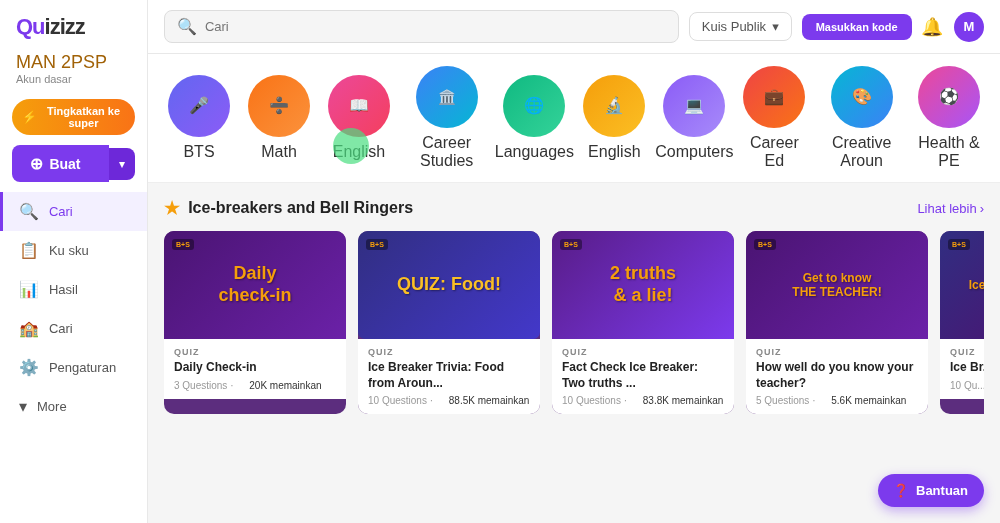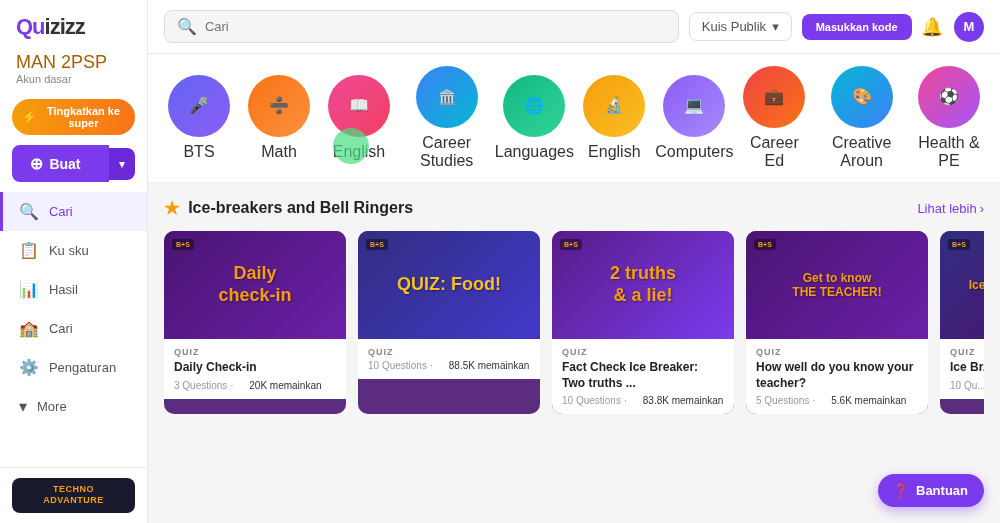--- a/index.html
+++ b/index.html
@@ -388,26 +388,20 @@
     </div>
     <div class="sidebar-item">
       <span class="icon">⚙️</span>
       <span>Pengaturan</span>
     </div>
     <div class="sidebar-item">
       <span class="icon">▾</span>
       <span>More</span>
     </div>
   </nav>
-  <div class="sidebar-footer">
-    <div class="techno-badge">
-      <div>TECHNO</div>
-      <div>ADVANTURE</div>
-    </div>
-  </div>
 </div>
 
 <div id="main">
   <div id="topbar">
     <div class="search-box">
       <span style="color:#aaa">🔍</span>
       <input type="text" placeholder="Cari" style="">
     </div>
     <div class="kuis-dropdown">
       <span>Kuis Publik</span>
@@ -532,20 +526,21 @@
         </div>
       </div>
 
       <div class="quiz-card">
         <div class="quiz-card-thumb food">
           <div class="quiz-small-badge">B+S</div>
           <div class="thumb-label" style="color:#fbbf24">QUIZ: Food!</div>
         </div>
         <div class="quiz-card-body">
           <div class="quiz-type">QUIZ</div>
+          <div class="quiz-title">Ice Breaker Trivia: Food from Aroun...</div>
           <div class="quiz-meta">10 Questions · <span>88.5K memainkan</span></div>
         </div>
       </div>
 
       <div class="quiz-card">
         <div class="quiz-card-thumb truths">
           <div class="quiz-small-badge">B+S</div>
           <div class="thumb-label">2 truths<br>&amp; a lie!</div>
         </div>
         <div class="quiz-card-body">

